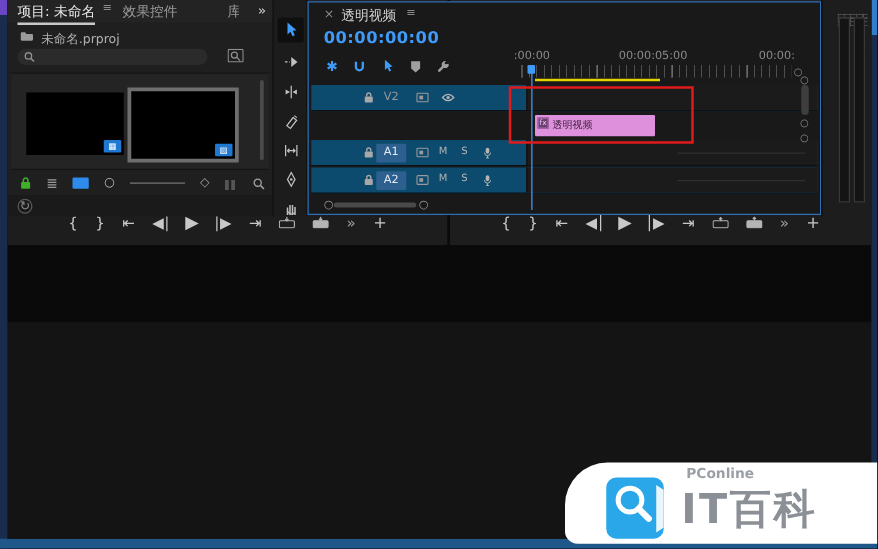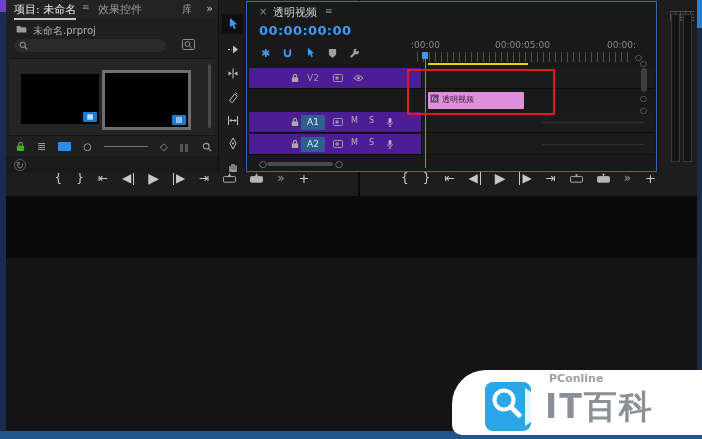--- a/index.html
+++ b/index.html
@@ -72,21 +72,21 @@
   .tl{position:absolute;left:240px;top:1px;width:411px;height:171px;background:#191919;border:1px solid #2c6fb6;}
   .tltab{position:absolute;top:3px;font-size:11px;color:#d0d0d0;white-space:nowrap;}
   .tlx{position:absolute;top:4px;color:#8a8a8a;font-size:10px;}
   .tltc{position:absolute;left:12px;top:21px;color:#3f9bfa;font-weight:bold;font-size:13px;letter-spacing:.4px;}
   .tlicons{position:absolute;top:44px;height:14px;display:flex;align-items:center;}
   .rlabel{position:absolute;top:38px;font-size:9px;color:#8a8a8a;white-space:nowrap;}
   .tlticks{position:absolute;left:170px;top:50px;width:216px;height:10px;background:repeating-linear-gradient(90deg,#4f4f4f 0 1px,transparent 1px 6px),repeating-linear-gradient(90deg,#6a6a6a 0 1px,transparent 1px 30px);}
   .workarea{position:absolute;left:181px;top:61px;width:100px;height:2px;background:#e3d300;}
   .playline{position:absolute;left:178px;top:50px;width:1px;height:116px;background:#3f9bfa;z-index:5;}
   .playcap{position:absolute;left:175px;top:50px;width:6px;height:7px;background:#3f9bfa;border-radius:1px;z-index:5;}
-  .trow{position:absolute;left:2px;width:405px;height:21px;border-bottom:1px solid #0f0f0f;background:#4c1d95;}
+  .trow{position:absolute;left:2px;width:405px;height:21px;border-bottom:1px solid #0f0f0f;background:#0c4a6e;}
   .trow .content{position:absolute;left:172px;top:0;right:0;bottom:0;background:#1b1b1b;border-left:1px solid #101010;}
   .tlabel{position:absolute;left:52px;top:3px;width:24px;height:15px;font-size:9px;color:#9a9a9a;text-align:center;line-height:15px;}
   .tlabel.tgt{background:#2d5f8f;color:#e2ebf4;border-radius:1px;}
   .msdot{position:absolute;top:4px;font-size:8px;color:#b5b5b5;}
   .clip{position:absolute;left:181px;top:90px;width:96px;height:17px;background:#df90dd;border-radius:1px;z-index:4;}
   .clip .fxb{position:absolute;left:2px;top:2px;width:9px;height:9px;background:#6b3f72;border:1px solid #a868ab;color:#e9c8ea;font-size:6px;line-height:7px;text-align:center;}
   .clip .clabel{position:absolute;left:14px;top:2px;font-size:8px;color:#3a1f3a;white-space:nowrap;}
   .redrect{position:absolute;left:160px;top:67px;width:148px;height:46px;border:2px solid #e01b1b;z-index:30;}
   .hscroll{position:absolute;left:10px;top:157px;height:10px;}
   .scircle{color:#9a9a9a;font-size:9px;position:absolute;top:0;}

